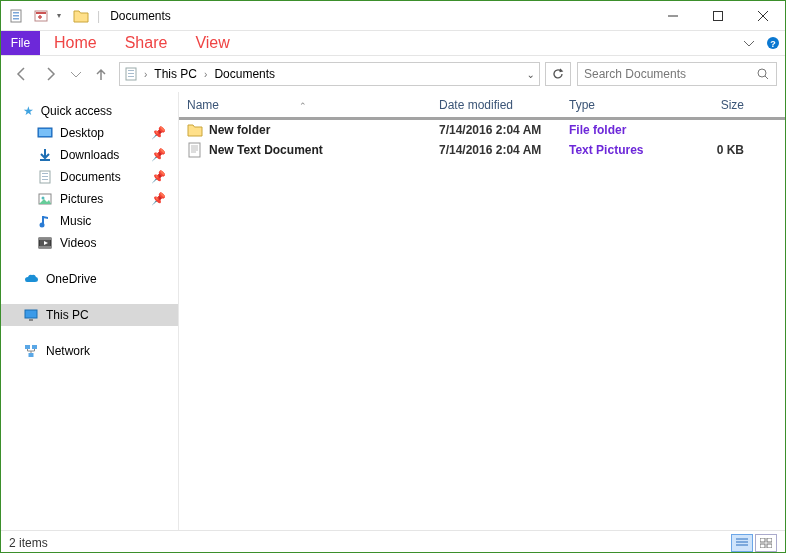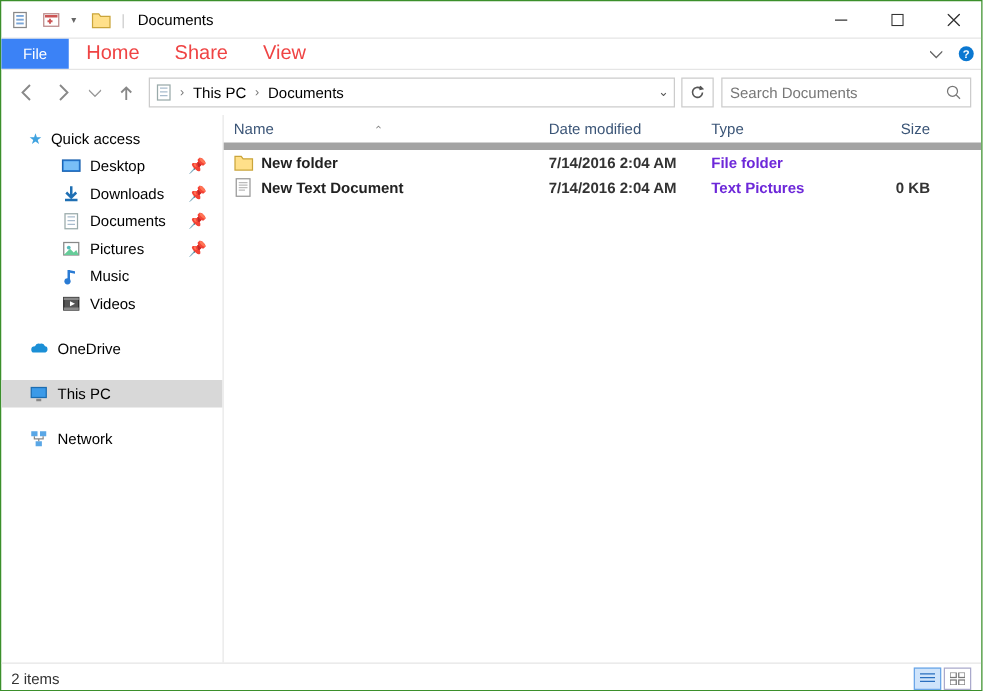--- a/index.html
+++ b/index.html
@@ -4,45 +4,45 @@
 <style>
   * { box-sizing: border-box; margin: 0; padding: 0; }
   body { font-family: "Segoe UI", Tahoma, sans-serif; font-size: 12px; color: #000; width: 786px; height: 553px; overflow: hidden; border: 1px solid #3b8f2b; background: #fff; }
   .titlebar { height: 30px; display: flex; align-items: center; border-bottom: 1px solid #e5e5e5; }
   .titlebar .qat { display: flex; gap: 8px; padding-left: 8px; align-items: center; }
   .titlebar .title { margin-left: 10px; font-size: 12px; }
   .titlebar .spacer { flex: 1; }
   .winctl { display: flex; }
   .winctl div { width: 45px; height: 30px; display: flex; align-items: center; justify-content: center; }
   .ribbon { height: 25px; display: flex; align-items: stretch; border-bottom: 1px solid #e5e5e5; }
-  .filetab { background: #3b82f6; color: #fff; width: 54px; display: flex; align-items: center; justify-content: center; font-size: 12px; }
+  .filetab { background: #6d28d9; color: #fff; width: 39px; display: flex; align-items: center; justify-content: center; font-size: 12px; }
   .tab { padding: 0 14px; display: flex; align-items: center; font-size: 16px; color: #ef4444; }
   .ribbon .spacer { flex: 1; }
   .expand, .help { width: 24px; display: flex; align-items: center; justify-content: center; color: #555; }
   .help svg { fill: #0173c7; }
   .navrow { height: 36px; display: flex; align-items: center; padding: 4px 8px; gap: 6px; }
   .navbtn { width: 24px; height: 24px; display: flex; align-items: center; justify-content: center; color: #999; }
   .navbtn svg { stroke: #888; }
   .addr { flex: 1; height: 24px; border: 1px solid #ccc; display: flex; align-items: center; padding: 0 4px; gap: 4px; }
   .addr .crumb { padding: 0 3px; }
   .addr .chev { color: #777; font-size: 10px; }
   .addr .spacer { flex: 1; }
   .refresh { width: 26px; height: 24px; border: 1px solid #ccc; display: flex; align-items: center; justify-content: center; margin-left: -1px; }
   .search { width: 200px; height: 24px; border: 1px solid #ccc; display: flex; align-items: center; padding: 0 6px; color: #777; }
   .search .spacer { flex: 1; }
   .body { display: flex; height: 438px; }
   .sidebar { width: 178px; border-right: 1px solid #e8e8e8; padding: 8px 0; overflow: hidden; }
   .side-item { height: 22px; display: flex; align-items: center; padding-left: 22px; gap: 7px; font-size: 12px; }
-  .side-item.child { padding-left: 48px; }
+  .side-item.child { padding-left: 36px; }
   .side-item.selected { background: #d8d8d8; }
   .side-group { margin-bottom: 14px; }
   .side-item .pin { margin-left: auto; margin-right: 12px; color: #7a7a7a; }
   .star { color: #40a3e0; }
   .content { flex: 1; display: flex; flex-direction: column; }
-  .cols { display: flex; height: 28px; align-items: center; border-bottom: 6px solid #a3a3a3; color: #3b5577; font-size: 12px; }
+  .cols { display: flex; height: 28px; align-items: center; border-bottom: 3px solid #a3a3a3; color: #3b5577; font-size: 12px; }
   .col-name { width: 260px; padding-left: 8px; }
   .col-date { width: 130px; }
   .col-type { width: 115px; }
   .col-size { width: 60px; text-align: right; }
   .sortind { font-size: 9px; color: #888; margin-left: 80px; }
   .row { display: flex; height: 20px; align-items: center; font-size: 12px; color: #222; font-weight: bold; }
   .row .name { width: 260px; padding-left: 8px; display: flex; align-items: center; gap: 6px; }
   .row .date { width: 130px; color: #333; }
   .row .type { width: 115px; color: #6d28d9; }
   .row .size { width: 60px; text-align: right; color: #333; }

